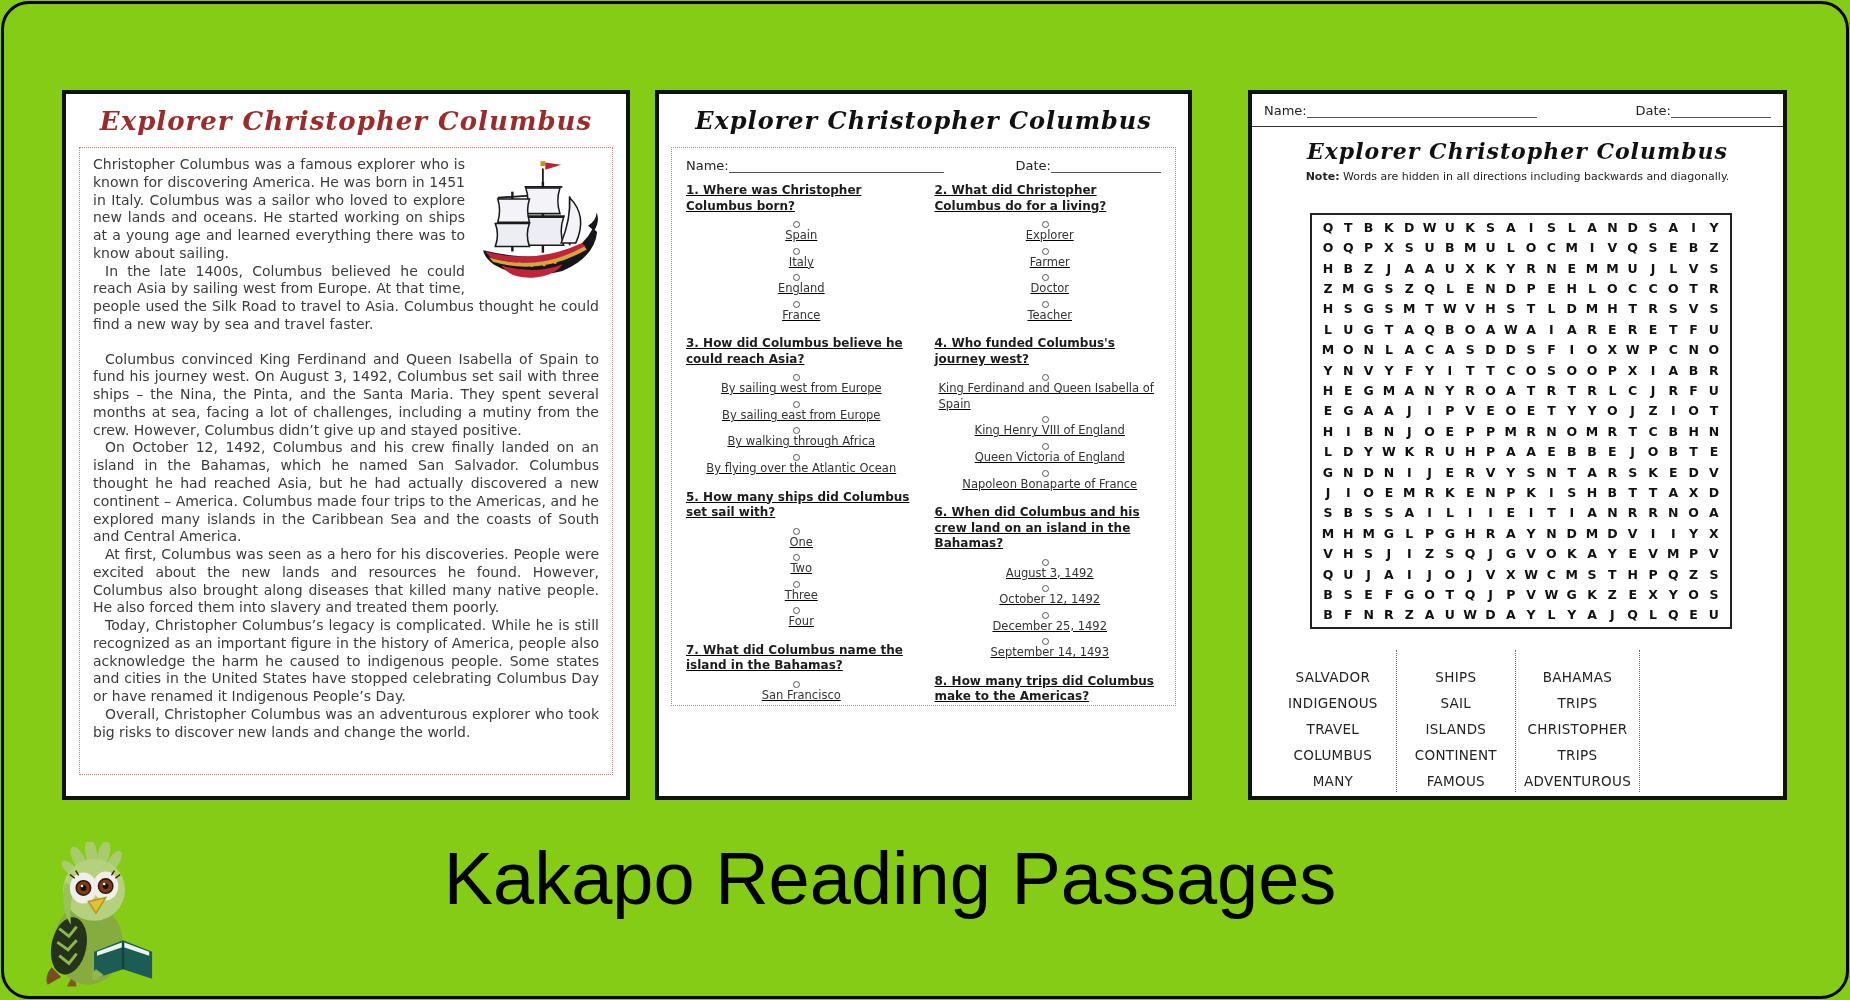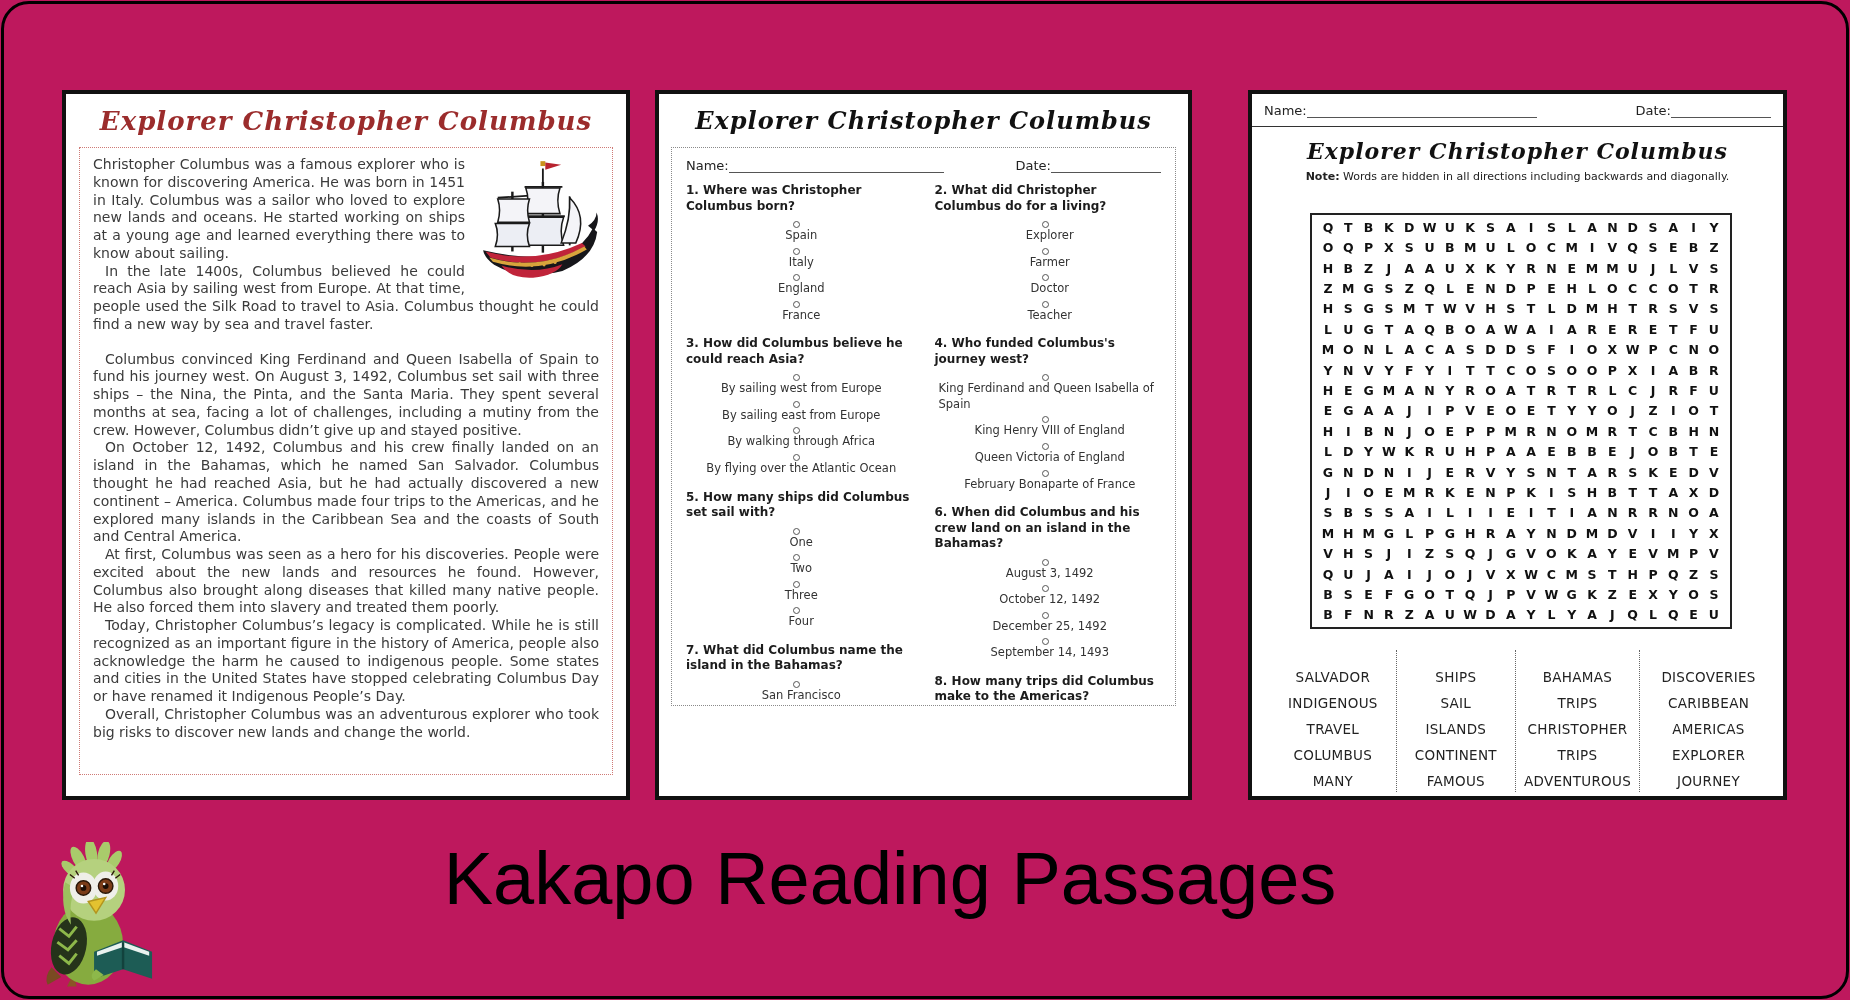--- a/index.html
+++ b/index.html
@@ -1,16 +1,16 @@
 <!DOCTYPE html>
 <html><head>
 <meta charset="utf-8">
 <style>
   html,body{margin:0;padding:0;background:#fff;}
-  #stage{position:relative;width:1850px;height:1000px;background:#be185d;overflow:hidden;
+  #stage{position:relative;width:1850px;height:1000px;background:#84cc16;overflow:hidden;
          font-family:"DejaVu Sans",sans-serif;}
   .frame{position:absolute;inset:1px;border:3px solid #000;border-radius:28px;pointer-events:none;}
 
   .page{position:absolute;top:90px;height:710px;background:#fff;border:4px solid #111;box-sizing:border-box;}
   #page1{left:62px;width:568px;}
   #page2{left:655px;width:537px;}
   #page3{left:1248px;width:539px;}
 
   .script-title{text-align:center;font-family:"DejaVu Serif",serif;font-style:italic;font-weight:bold;letter-spacing:1px;}
   #page1 .script-title{margin-top:12px;font-size:26px;color:#9b2c2c;}
@@ -25,21 +25,21 @@
   .pgap{height:17px;}
   .ship-float{float:right;width:122px;height:132px;margin:2px 0 6px 12px;}
 
   
   .quiz-box{position:absolute;left:12px;right:12px;top:53px;bottom:90px;
             border:1px dotted #8a8a8a;padding:10px 14px 6px 14px;box-sizing:border-box;overflow:hidden;}
   .nd-row{display:flex;justify-content:space-between;font-size:13px;color:#222;margin-bottom:10px;}
   .nd-item{white-space:nowrap;}
   .nd-line{display:inline-block;border-bottom:1.5px solid #555;height:12px;vertical-align:bottom;}
   .quiz-cols{display:flex;gap:22px;}
-  .qcol{width:50%;}
+  .qcol{width:50%;text-decoration:underline;}
   .qblock{margin-bottom:13px;}
   .qtext{font-weight:bold;font-size:12px;color:#1c1c1c;line-height:1.3;margin-bottom:7px;}
   .opt{display:flex;align-items:center;font-size:11.5px;color:#333;margin:4px 0 4px 4px;line-height:1.35;flex-direction:column;}
   .bullet{flex:0 0 auto;width:5px;height:5px;border:1.3px solid #555;border-radius:50%;margin-right:9px;}
 
   
   .ws-head{position:absolute;left:0;right:0;top:0;height:32px;border-bottom:1.5px solid #333;
            display:flex;justify-content:space-between;align-items:center;padding:0 12px;font-size:13px;color:#222;}
   .ws-note{position:absolute;left:0;right:0;top:76px;text-align:center;font-size:11px;color:#222;}
   .ws-grid{position:absolute;left:58px;top:119px;width:422px;height:416px;border:2px solid #222;
@@ -231,21 +231,21 @@
               <div class="opt">
                 <span class="bullet"></span>
                 <span class="option-label">King Henry VIII of England</span>
               </div>
               <div class="opt">
                 <span class="bullet"></span>
                 <span class="option-label">Queen Victoria of England</span>
               </div>
               <div class="opt">
                 <span class="bullet"></span>
-                <span class="option-label">February Bonaparte of France</span>
+                <span class="option-label">Napoleon Bonaparte of France</span>
               </div>
             </div>
             <div class="qblock">
               <div class="qtext">6. When did Columbus and his crew land on an island in the Bahamas?</div>
               <div class="opt">
                 <span class="bullet"></span>
                 <span class="option-label">August 3, 1492</span>
               </div>
               <div class="opt">
                 <span class="bullet"></span>
@@ -754,27 +754,20 @@
           <div class="word">CONTINENT</div>
           <div class="word">FAMOUS</div>
         </div>
         <div class="wcol sep">
           <div class="word">BAHAMAS</div>
           <div class="word">TRIPS</div>
           <div class="word">CHRISTOPHER</div>
           <div class="word">TRIPS</div>
           <div class="word">ADVENTUROUS</div>
         </div>
-        <div class="wcol">
-          <div class="word">DISCOVERIES</div>
-          <div class="word">CARIBBEAN</div>
-          <div class="word">AMERICAS</div>
-          <div class="word">EXPLORER</div>
-          <div class="word">JOURNEY</div>
-        </div>
       </div>
   </div>
 
   <div id="logo-text">Kakapo Reading Passages</div>
 
   <svg id="mascot" viewBox="0 0 120 150">
 
     <g fill="#a9cb6b">
       <ellipse cx="42" cy="16" rx="6" ry="14" transform="rotate(-28 42 16)"></ellipse>
       <ellipse cx="55" cy="10" rx="6" ry="15" transform="rotate(-8 55 10)"></ellipse>

